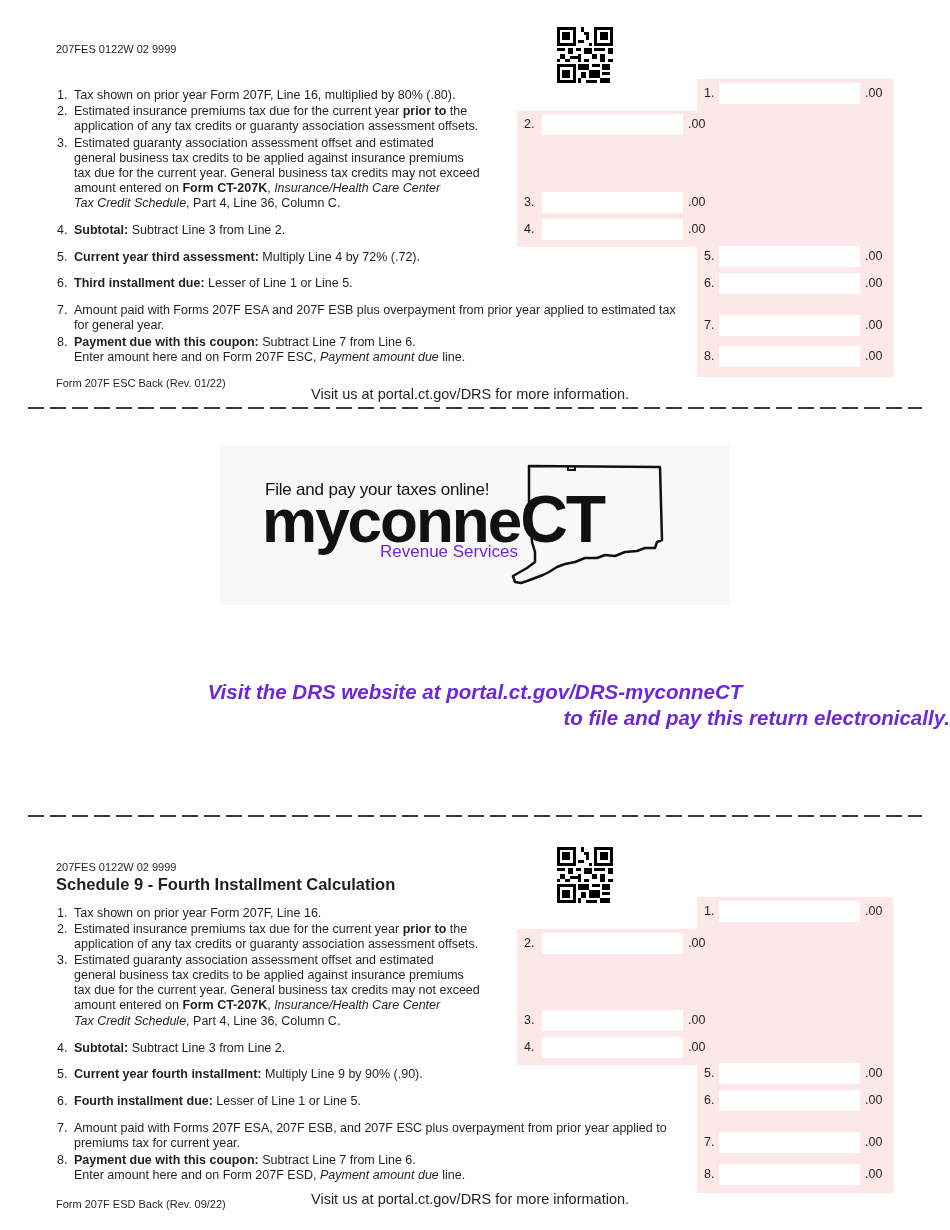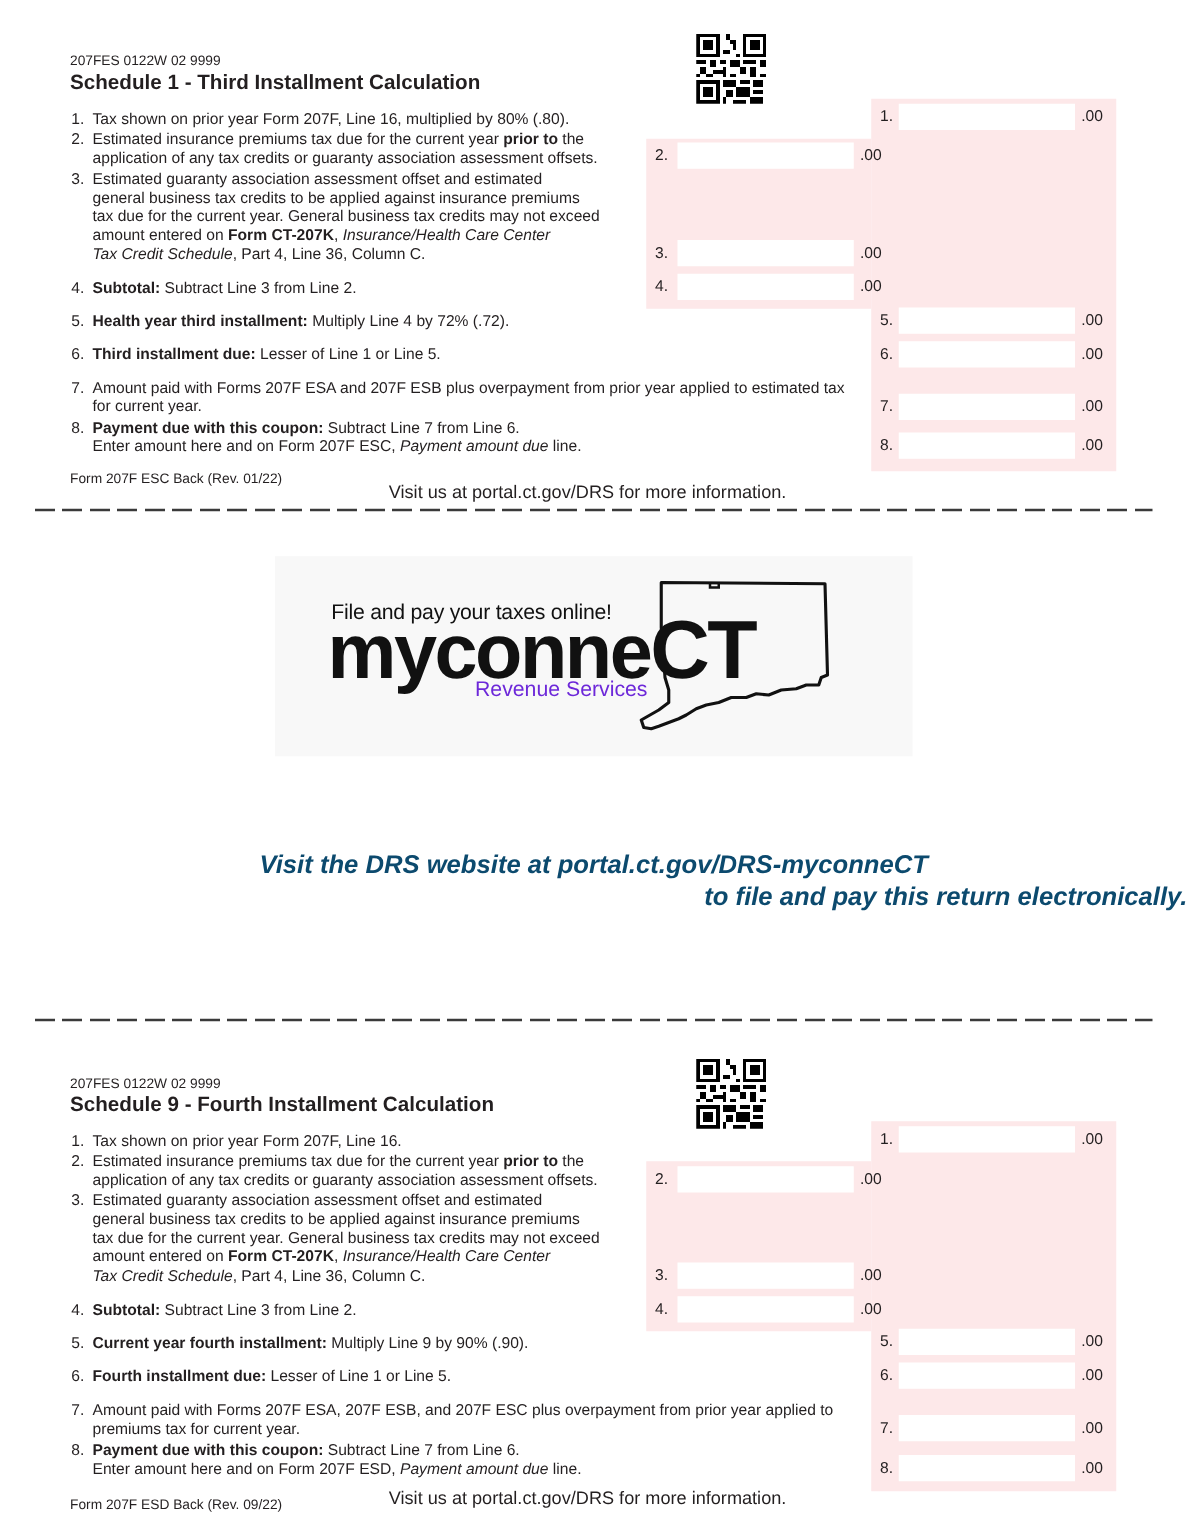--- a/index.html
+++ b/index.html
@@ -21,28 +21,27 @@
   .footer-form { position: absolute; left: 56px; font-size: 11px; }
   .visit { position: absolute; left: 311px; font-size: 14.5px; white-space: nowrap; }
   .visit b { font-weight: normal; }
   .dash { position: absolute; left: 28px; width: 894px; height: 2px;
           background: repeating-linear-gradient(90deg, #3a3a3a 0 16px, transparent 16px 22px); }
   .qr { position: absolute; width: 56px; height: 56px; }
   .logo-bg { position: absolute; left: 220px; top: 445px; width: 510px; height: 160px; background: #f8f8f8; }
   .logo-tag { position: absolute; left: 265px; top: 480px; font-size: 17px; color: #111; white-space: nowrap; letter-spacing: -0.2px; }
   .logo-main { position: absolute; left: 262px; top: 478px; font-size: 62px; font-weight: bold; color: #111; white-space: nowrap; letter-spacing: -2px; line-height: 70px; }
   .logo-sub { position: absolute; left: 355px; top: 542px; font-size: 17px; font-weight: normal; color: #6d28d9; white-space: nowrap; margin-left: 25px; }
-  .promo { position: absolute; left: 0; width: 950px; text-align: center; font-size: 20.5px; font-weight: bold; font-style: italic; color: #0c4a6e; line-height: 26px; }
+  .promo { position: absolute; left: 0; width: 950px; text-align: center; font-size: 20.5px; font-weight: bold; font-style: italic; color: #6d28d9; line-height: 26px; }
 </style>
 </head>
 <body>
 
 <div class="section" style="top:0;">
   <div class="form-code" style="top:43px;">207FES 0122W 02 9999</div>
-  <div class="title" style="top:57px;">Schedule 1 - Third Installment Calculation</div>
 
   <div class="qr" style="left:557px; top:27px;">
     <svg width="56" height="56" viewBox="0 0 21 21" shape-rendering="crispEdges">
       <rect x="0" y="0" width="7" height="7" fill="#000"></rect>
         <rect x="1" y="1" width="5" height="5" fill="#fff"></rect>
         <rect x="2" y="2" width="3" height="3" fill="#000"></rect>
       <rect x="14" y="0" width="7" height="7" fill="#000"></rect>
         <rect x="15" y="1" width="5" height="5" fill="#fff"></rect>
         <rect x="16" y="2" width="3" height="3" fill="#000"></rect>
       <rect x="0" y="14" width="7" height="7" fill="#000"></rect>
@@ -112,33 +111,33 @@
     <div class="line" style="top:196px;">
         <span class="num"></span>
         <span class="txt"><i>Tax Credit Schedule</i><span>, Part 4, Line 36, Column C.</span></span>
       </div>
     <div class="line" style="top:223px;">
         <span class="num">4.</span>
         <span class="txt"><b>Subtotal:</b><span> Subtract Line 3 from Line 2.</span></span>
       </div>
     <div class="line" style="top:250px;">
         <span class="num">5.</span>
-        <span class="txt"><b>Health year third installment:</b><span> Multiply Line 4 by 72% (.72).</span></span>
+        <span class="txt"><b>Current year third assessment:</b><span> Multiply Line 4 by 72% (.72).</span></span>
       </div>
     <div class="line" style="top:276px;">
         <span class="num">6.</span>
         <span class="txt"><b>Third installment due:</b><span> Lesser of Line 1 or Line 5.</span></span>
       </div>
     <div class="line" style="top:303px;">
         <span class="num">7.</span>
         <span class="txt"><span>Amount paid with Forms 207F ESA and 207F ESB plus overpayment from prior year applied to estimated tax</span></span>
       </div>
     <div class="line" style="top:318px;">
         <span class="num"></span>
-        <span class="txt"><span>for current year.</span></span>
+        <span class="txt"><span>for general year.</span></span>
       </div>
     <div class="line" style="top:335px;">
         <span class="num">8.</span>
         <span class="txt"><b>Payment due with this coupon:</b><span> Subtract Line 7 from Line 6.</span></span>
       </div>
     <div class="line" style="top:350px;">
         <span class="num"></span>
         <span class="txt"><span>Enter amount here and on Form 207F ESC, </span><i>Payment amount due</i><span> line.</span></span>
       </div>
   </div>

